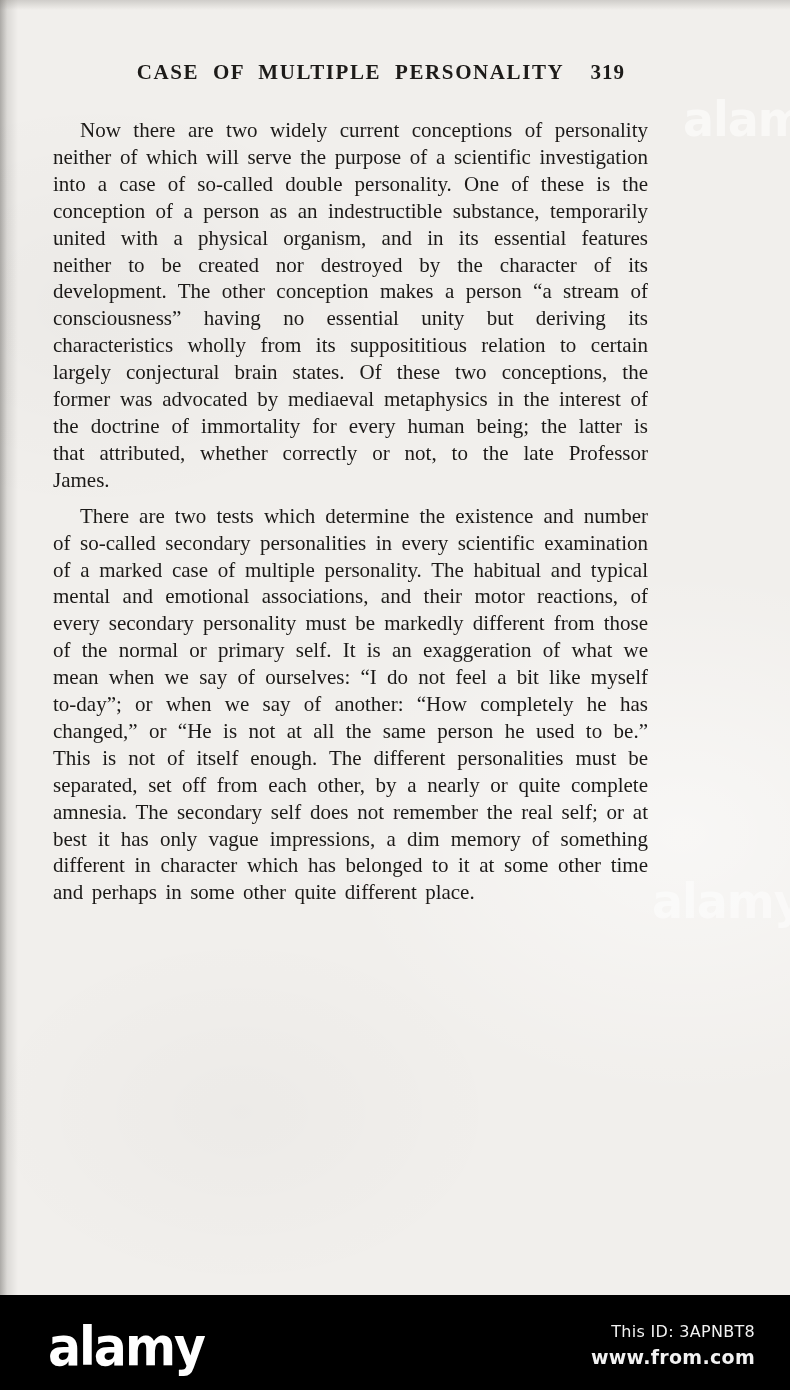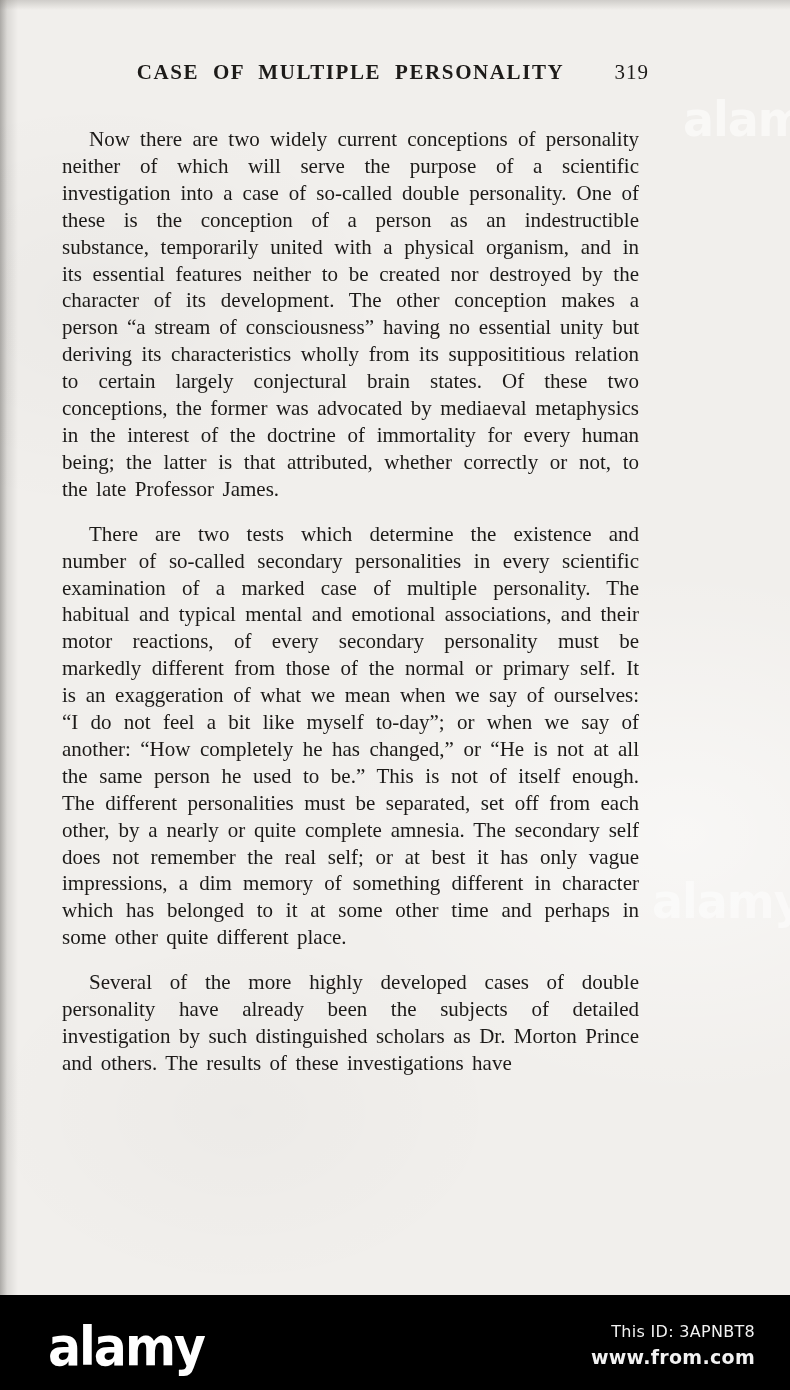--- a/index.html
+++ b/index.html
@@ -50,41 +50,41 @@
   }
   .running-title {
     font-size: 21px;
     font-weight: bold;
     letter-spacing: 1.6px;
     word-spacing: 7px;
     white-space: nowrap;
   }
   .page-number {
     position: absolute;
-    right: 8px;
+    right: 32px;
     top: 0;
     font-size: 21px;
-    font-weight: normal;
+    font-weight: bold;
     letter-spacing: 1px;
     margin-left: 48px;
   }
   .body-text {
     position: absolute;
     top: 108px;
     left: 44px;
     width: 613px;
     color: #1c1a18;
     font-size: 21px;
     line-height: 26.9px;
     text-align: justify;
     word-spacing: 0.15em;
     z-index: 1;
   }
   .body-text p {
-    margin: 18px;
+    margin: 9px;
     text-indent: 27px;
   }
   
   .faint-wm {
     position: absolute;
     font-family: "DejaVu Sans", sans-serif;
     font-weight: bold;
     font-size: 46px;
     letter-spacing: -1px;
     color: rgba(255,255,255,0.55);
@@ -143,21 +143,20 @@
 <div class="scan">
 
   <div class="page-header">
     <span class="running-title">CASE OF MULTIPLE PERSONALITY</span>
     <span class="page-number">319</span>
   </div>
 
   <div class="body-text">
     <p>Now there are two widely current conceptions of personality neither of which will serve the purpose of a scientific investigation into a case of so-called double personality. One of these is the conception of a person as an indestructible substance, temporarily united with a physical organism, and in its essential features neither to be created nor destroyed by the character of its development. The other conception makes a person “a stream of consciousness” having no essential unity but deriving its characteristics wholly from its supposititious relation to certain largely conjectural brain states. Of these two conceptions, the former was advocated by mediaeval metaphysics in the interest of the doctrine of immortality for every human being; the latter is that attributed, whether correctly or not, to the late Professor James.</p>
     <p>There are two tests which determine the existence and number of so-called secondary personalities in every scientific examination of a marked case of multiple personality. The habitual and typical mental and emotional associations, and their motor reactions, of every secondary personality must be markedly different from those of the normal or primary self. It is an exaggeration of what we mean when we say of ourselves: “I do not feel a bit like myself to-day”; or when we say of another: “How completely he has changed,” or “He is not at all the same person he used to be.” This is not of itself enough. The different personalities must be separated, set off from each other, by a nearly or quite complete amnesia. The secondary self does not remember the real self; or at best it has only vague impressions, a dim memory of something different in character which has belonged to it at some other time and perhaps in some other quite different place.</p>
-    <p>Several of the more highly developed cases of double personality have already been the subjects of detailed investigation by such distinguished scholars as Dr. Morton Prince and others. The results of these investigations have</p>
   </div>
 
   <span class="faint-wm wm1">alamy</span>
   <span class="faint-wm wm2">alamy</span>
 
   <div class="footer-bar">
     <span class="alamy-logo">alamy</span>
     <div class="footer-right">
       <div class="image-id">This ID: 3APNBT8</div>
       <div class="site-url">www.from.com</div>

